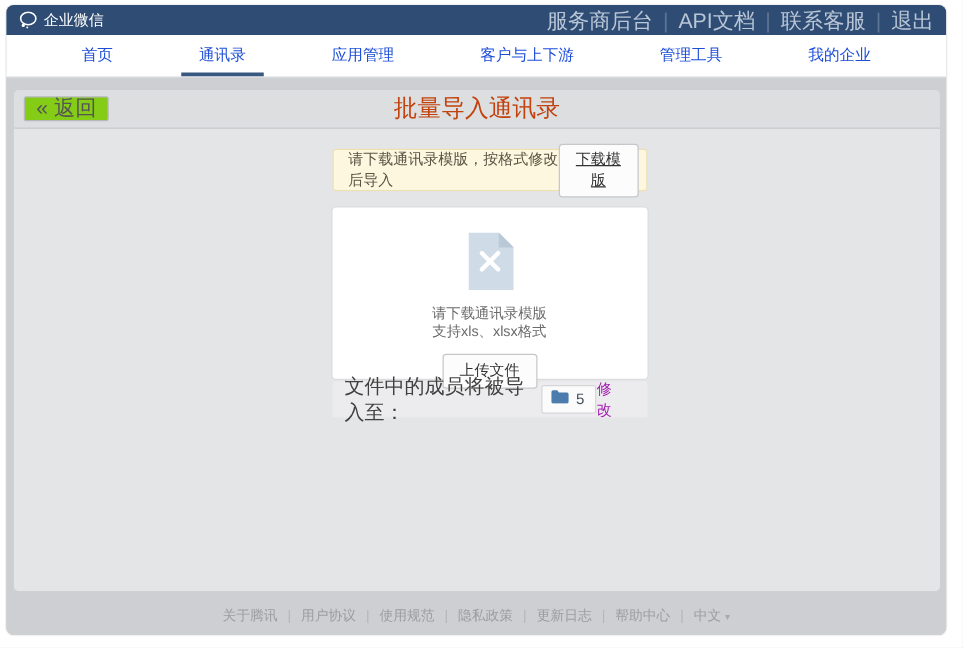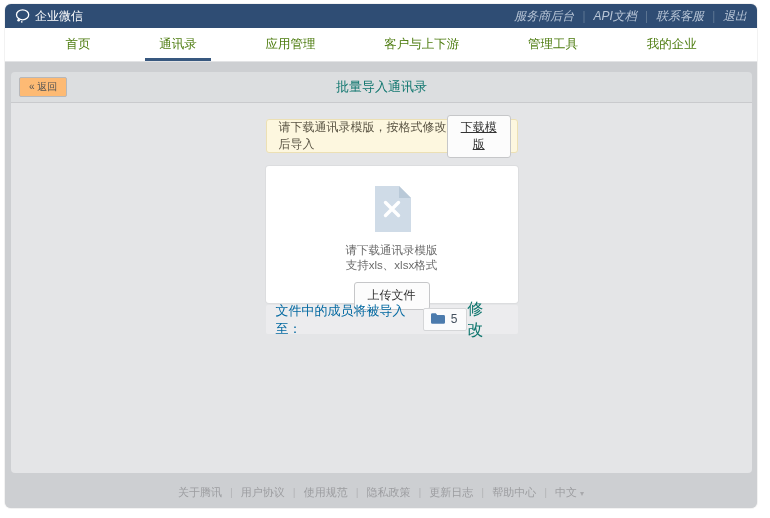--- a/index.html
+++ b/index.html
@@ -9,43 +9,43 @@
 
   .window { position:absolute; left:5px; top:4px; width:752px; height:504px;
     border-radius:6px; overflow:hidden; background:#cdcfd2;
     box-shadow:0 0 0 1px rgba(0,0,0,0.05); }
 
   
   .topbar { height:24px; background:#2f4d74; display:flex; align-items:center;
     justify-content:space-between; padding:0 10px; }
   .brand { display:flex; align-items:center; gap:5px; color:#ffffff; font-size:12px; }
   .brand svg { display:block; }
-  .toplinks { display:flex; align-items:center; font-size:12px;font-style:italic; }
+  .toplinks { display:flex; align-items:center; font-size:17px; }
   .tlink { color:#b9c6d7; text-decoration:none; cursor:pointer; white-space:nowrap; }
   .tlink:not(:last-child)::after { content:"|"; color:#5d7693; margin:0 8px; }
 
   
   .navbar { height:34px; background:#ffffff; border-bottom:1px solid #e2e3e5;
     display:flex; justify-content:space-around; align-items:stretch; padding:0 26px; }
-  .tab { font-size:12.5px; color:#4d7c0f; display:flex; align-items:center;
+  .tab { font-size:12.5px; color:#1d4ed8; display:flex; align-items:center;
     padding:0 14px; cursor:pointer; position:relative; white-space:nowrap; }
   .tab.active::after { content:""; position:absolute; left:0; right:0; bottom:0;
     height:3px; background:#38587f; }
 
   
   .page { position:relative; height:446px; background:#cdcfd2; }
 
   .content-box { position:absolute; left:6px; right:5px; top:10px; height:401px;
     border-radius:4px; overflow:hidden; }
   .content-header { height:31px; background:#dcdee0; border-bottom:1px solid #c9cacd;
     position:relative; display:flex; align-items:center; }
-  .back-btn { position:absolute; left:8px; top:5px; background:#fdba74;
-    border:1px solid #b7b8bb; border-radius:2px; font-size:10px; color:#555555;
+  .back-btn { position:absolute; left:8px; top:5px; background:#84cc16;
+    border:1px solid #b7b8bb; border-radius:2px; font-size:17px; color:#555555;
     padding:2px 9px 3px; cursor:pointer; line-height:13px; }
-  .content-title { width:100%; text-align:center; font-size:13px; color:#0f766e; }
+  .content-title { width:100%; text-align:center; font-size:19px; color:#c2410c; }
   .content-body { height:370px; background:#e4e5e7; padding-top:16px; }
 
   .import-widget { width:272px; margin:0 auto;padding-left:20px; }
   .notice { background:#fdf7df; border:1px solid #ece0b4; border-radius:3px;
     height:34px; display:flex; align-items:center; justify-content:space-between;
     padding:0 6px 0 12px; }
   .notice-text { font-size:12px; color:#5a5444; }
   .btn { background:#fcfcfc; border:1px solid #c6c7c9; border-radius:3px;
     font-size:12px; color:#333333; cursor:pointer; font-family:inherit; }
   .download-btn { padding:3px 11px 4px;text-decoration:underline; }
@@ -53,26 +53,26 @@
   .upload-panel { margin-top:13px; background:#ffffff; border-radius:3px;
     height:137px; text-align:center; padding-top:20px;
     box-shadow:0 0 0 1px rgba(0,0,0,0.03); }
   .file-icon { display:inline-block; }
   .hint { font-size:11.5px; color:#6b6b6b; line-height:15px; }
   .hint1 { margin-top:7px; }
   .upload-btn { margin-top:9px; padding:4px 13px 5px; }
 
   .dest-row { margin-top:2px; background:#ececee; border-radius:2px; height:29px;
     display:flex; align-items:center; padding:0 21px 0 10px; }
-  .dest-label { font-size:13px; color:#0369a1;font-family:Liberation Serif, serif; }
+  .dest-label { font-size:16px; color:#404040;font-family:Liberation Serif, serif; }
   .dept-chip { margin-left:5px; background:#fbfbfc; border:1px solid #d5d6d8;
     border-radius:2px; padding:1px 9px 2px 7px; display:flex; align-items:center;
     gap:6px; cursor:default; }
   .dept-num { font-size:12px; color:#44505e; }
-  .modify-link { margin-left:auto; color:#0f766e; font-size:16px;
+  .modify-link { margin-left:auto; color:#a21caf; font-size:12px;
     text-decoration:none; cursor:pointer; }
 
   .footer { position:absolute; left:0; right:0; bottom:8px; text-align:center;
     font-size:11px; color:#9c9da0; }
   .flink { cursor:pointer; white-space:nowrap; }
   .flink::after { content:"|"; margin:0 8px; color:#b4b5b8; }
   .lang { cursor:pointer; }
   .caret { font-size:8px; color:#a8a9ac; margin-left:3px; }
 </style>
 </head>

